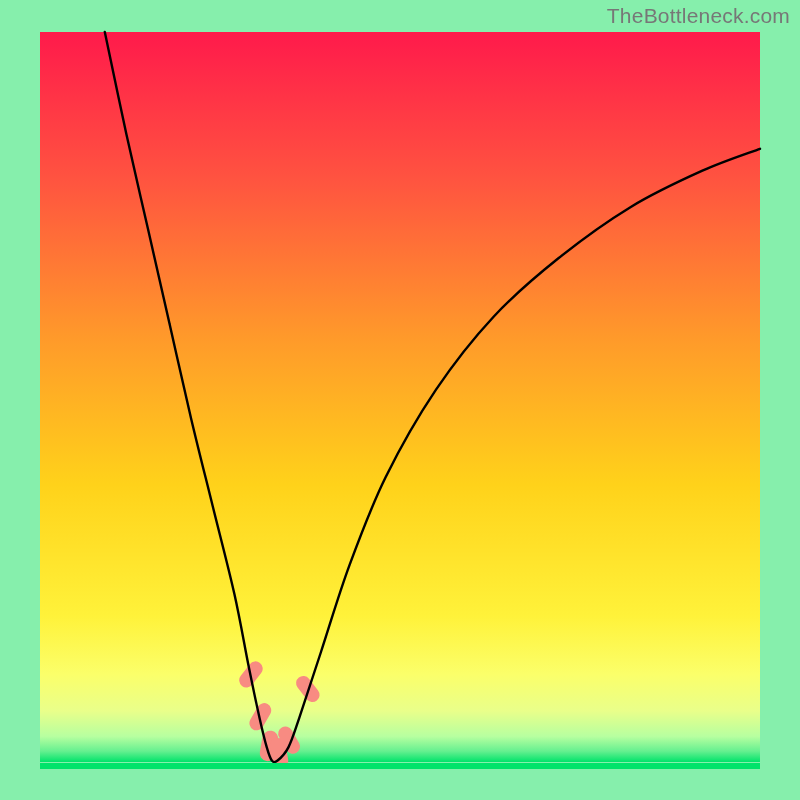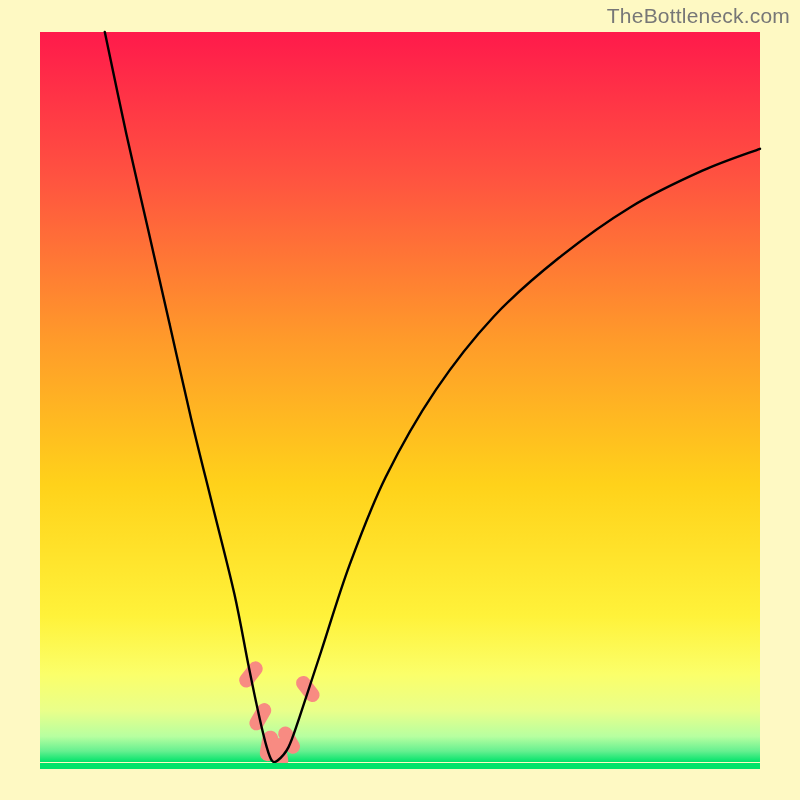--- a/index.html
+++ b/index.html
@@ -8,21 +8,21 @@
     width: 800px;
     height: 800px;
     background: #000;
     overflow: hidden;
     font-family: Arial, Helvetica, sans-serif;
   }
   .frame {
     position: relative;
     width: 800px;
     height: 800px;
-    background: #fef9c3;
+    background: #86efac;
   }
   .watermark {
     position: absolute;
     top: 4px;
     right: 10px;
     color: #777;
     font-size: 21px;
     font-weight: 500;
     letter-spacing: 0.2px;
     z-index: 30;

